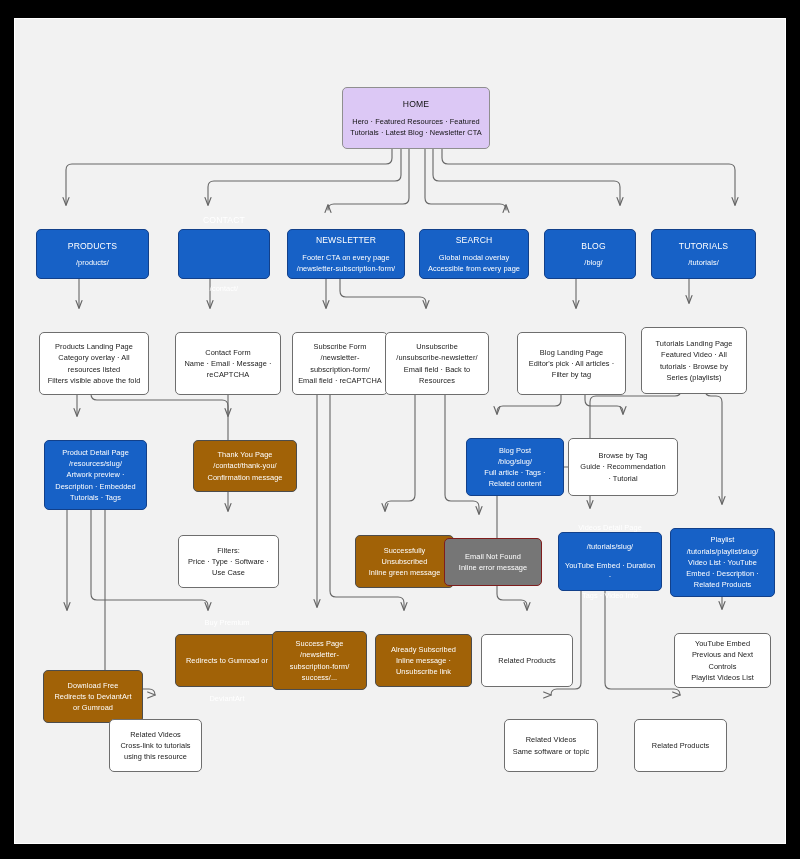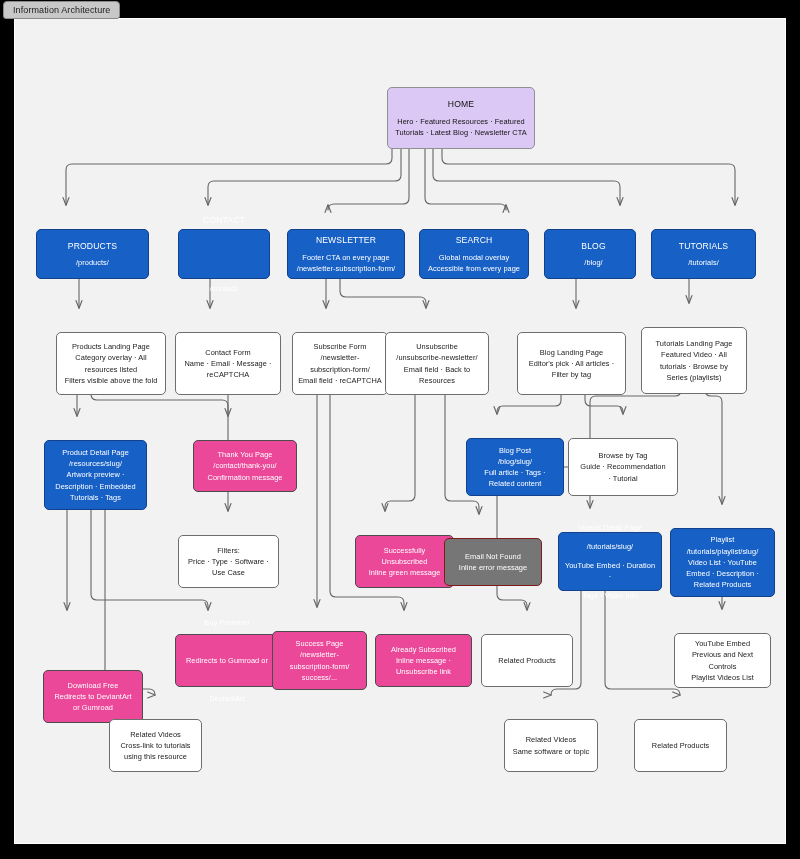--- a/index.html
+++ b/index.html
@@ -102,38 +102,35 @@
     background: #1761c6;
     border: 1.4px solid #12408a;
     color: #ffffff;
   }
   .n-white {
     background: #ffffff;
     border: 1.4px solid #6e6e6e;
     color: #1a1a1a;
   }
   .n-gray {
-    background: #ec4899;
+    background: #a16207;
     border: 1.4px solid #4c4c4c;
     color: #ffffff;
   }
   .n-error {
     background: #767676;
     border: 1.6px solid #7f1d1d;
     color: #ffffff;
   }
 </style>
 </head>
 <body>
 
 <div id="app">
 
-  <div id="tab-bar">
-    <div id="doc-tab">Information Architecture</div>
-  </div>
 
   <div id="canvas-frame">
     <svg id="edges" viewBox="0 0 772 826">
       <defs>
         <marker id="arr" markerWidth="9" markerHeight="9" refX="7.2" refY="3.2" orient="auto">
           <path d="M0.5,0.5 L7.4,3.2 L0.5,5.9" fill="none" stroke="#666666" stroke-width="1.1" stroke-linecap="round" stroke-linejoin="round"></path>
         </marker>
       </defs>
       <g fill="none" stroke="#666666" stroke-width="1.1" stroke-linecap="round" stroke-linejoin="round" marker-end="url(#arr)">
 
@@ -184,21 +181,21 @@
         <path d="M482,460 L482,575 Q482,581 488,581 L506,581 Q512,581 512,587 L512,591"></path>
 
         <path d="M566,554 L566,664 Q566,670 560,670 L542,670 Q536,670 536,676 L536,676"></path>
 
         <path d="M590,554 L590,664 Q590,670 596,670 L659,670 Q665,670 665,676 L665,676"></path>
 
         <path d="M707,560 L707,590"></path>
       </g>
     </svg>
     <div id="node-layer">
-        <div class="node n-home" style="left: 327px; top: 68px; width: 148px; height: 62px; margin-left: 45px;">
+        <div class="node n-home" style="left: 327px; top: 68px; width: 148px; height: 62px;">
           <span class="t title">HOME</span>
           <span class="gap"></span>
           <span class="t sub">Hero · Featured Resources · Featured</span>
           <span class="t sub">Tutorials · Latest Blog · Newsletter CTA</span>
         </div>
         <div class="node n-blue" style="left: 21px; top: 210px; width: 113px; height: 50px;">
           <span class="t title">PRODUCTS</span>
           <span class="gap"></span>
           <span class="t sub">/products/</span>
         </div>
@@ -222,21 +219,21 @@
         <div class="node n-blue" style="left: 529px; top: 210px; width: 92px; height: 50px; padding-left: 12px;">
           <span class="t title">BLOG</span>
           <span class="gap"></span>
           <span class="t sub">/blog/</span>
         </div>
         <div class="node n-blue" style="left: 636px; top: 210px; width: 105px; height: 50px;">
           <span class="t title">TUTORIALS</span>
           <span class="gap"></span>
           <span class="t sub">/tutorials/</span>
         </div>
-        <div class="node n-white" style="left: 41px; top: 313px; width: 110px; height: 63px;">
+        <div class="node n-white" style="left: 24px; top: 313px; width: 110px; height: 63px;">
           <span class="t sub">Products Landing Page</span>
           <span class="t sub">Category overlay · All</span>
           <span class="t sub">resources listed</span>
           <span class="t sub">Filters visible above the fold</span>
         </div>
         <div class="node n-white" style="left: 160px; top: 313px; width: 106px; height: 63px;">
           <span class="t sub">Contact Form</span>
           <span class="t sub">Name · Email · Message ·</span>
           <span class="t sub">reCAPTCHA</span>
         </div>

